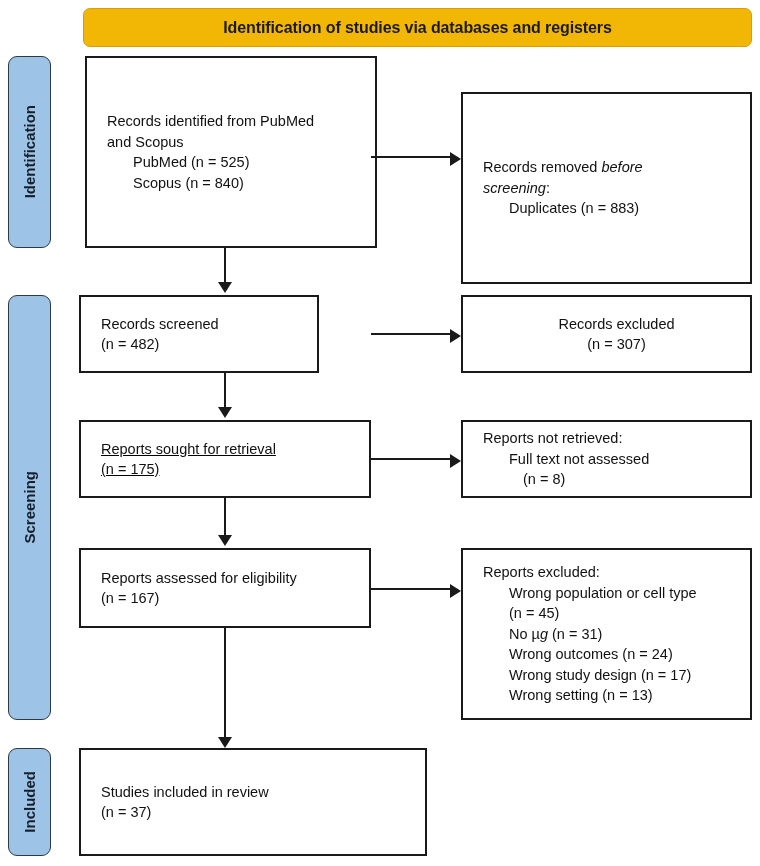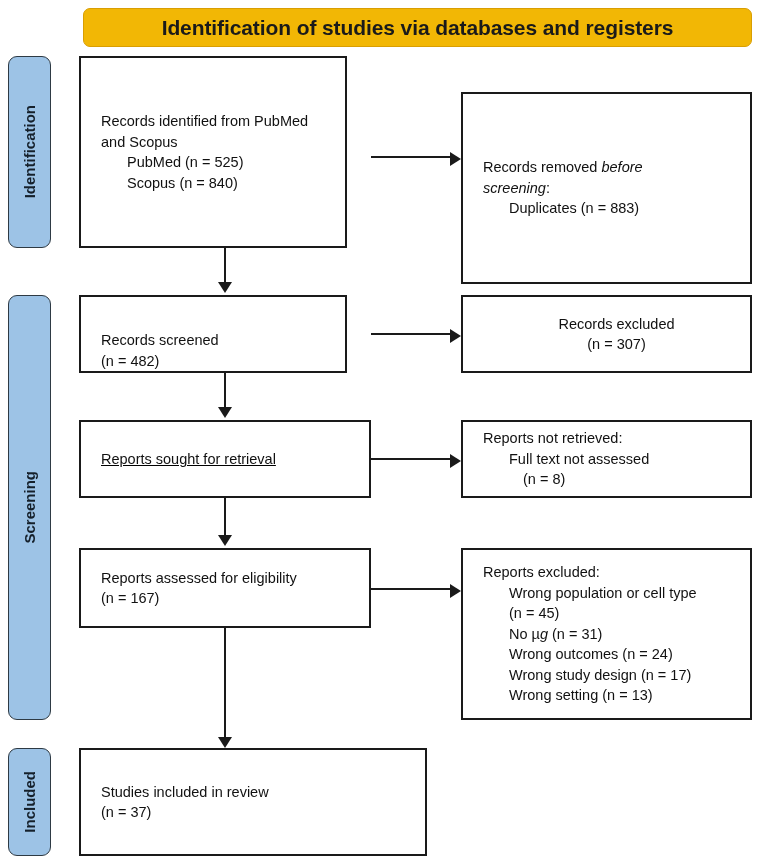--- a/index.html
+++ b/index.html
@@ -28,21 +28,21 @@
     height: 39px;
     background: #F2B705;
     border: 1px solid #D99E02;
     border-radius: 7px;
     box-sizing: border-box;
     display: flex;
     align-items: center;
     justify-content: center;
   }
   .banner-text {
-    font-size: 21px;
+    font-size: 16px;
     font-weight: bold;
     color: #1a1a1a;
     letter-spacing: -0.1px;
     white-space: nowrap;
   }
 
   
   .stage {
     position: absolute;
     left: 8px;
@@ -83,22 +83,22 @@
     line-height: 20.5px;
     color: #111111;
     width: 100%;
   }
   .ln { white-space: nowrap; }
   .ind1 { padding-left: 26px; }
   .ind2 { padding-left: 40px; }
   .it { font-style: italic; }
 
   
-  #box-identified   { left: 79px;  top: 56px;  width: 268px; height: 192px; }
-  #box-screened     { left: 79px;  top: 295px; width: 268px; height: 78px; align-items: flex-end;  }
+  #box-identified   { left: 85px;  top: 56px;  width: 292px; height: 192px; }
+  #box-screened     { left: 79px;  top: 295px; width: 240px; height: 78px;  }
   #box-sought       { left: 79px;  top: 420px; width: 292px; height: 78px; text-decoration: underline;  }
   #box-assessed     { left: 79px;  top: 548px; width: 292px; height: 80px;  }
   #box-included     { left: 79px;  top: 748px; width: 348px; height: 108px; }
 
   
   #box-removed      { left: 461px; top: 56px;  width: 291px; height: 192px; margin-top: 36px; }
   #box-excluded-scr { left: 461px; top: 295px; width: 291px; height: 78px; text-align: center;  }
   #box-notretrieved { left: 461px; top: 420px; width: 291px; height: 78px;  }
   #box-excluded-rep { left: 461px; top: 548px; width: 291px; height: 172px; }
 
@@ -191,20 +191,21 @@
   <div class="box" id="box-excluded-scr">
     <div class="box-body">
       <div class="ln">Records excluded</div>
       <div class="ln">(n = 307)</div>
     </div>
   </div>
 
   <div class="box" id="box-sought">
     <div class="box-body">
       <div class="ln">Reports sought for retrieval</div>
+      <div class="ln">(n = 175)</div>
     </div>
   </div>
 
   <div class="box" id="box-notretrieved">
     <div class="box-body">
       <div class="ln">Reports not retrieved:</div>
       <div class="ln ind1">Full text not assessed</div>
       <div class="ln ind2">(n = 8)</div>
     </div>
   </div>

